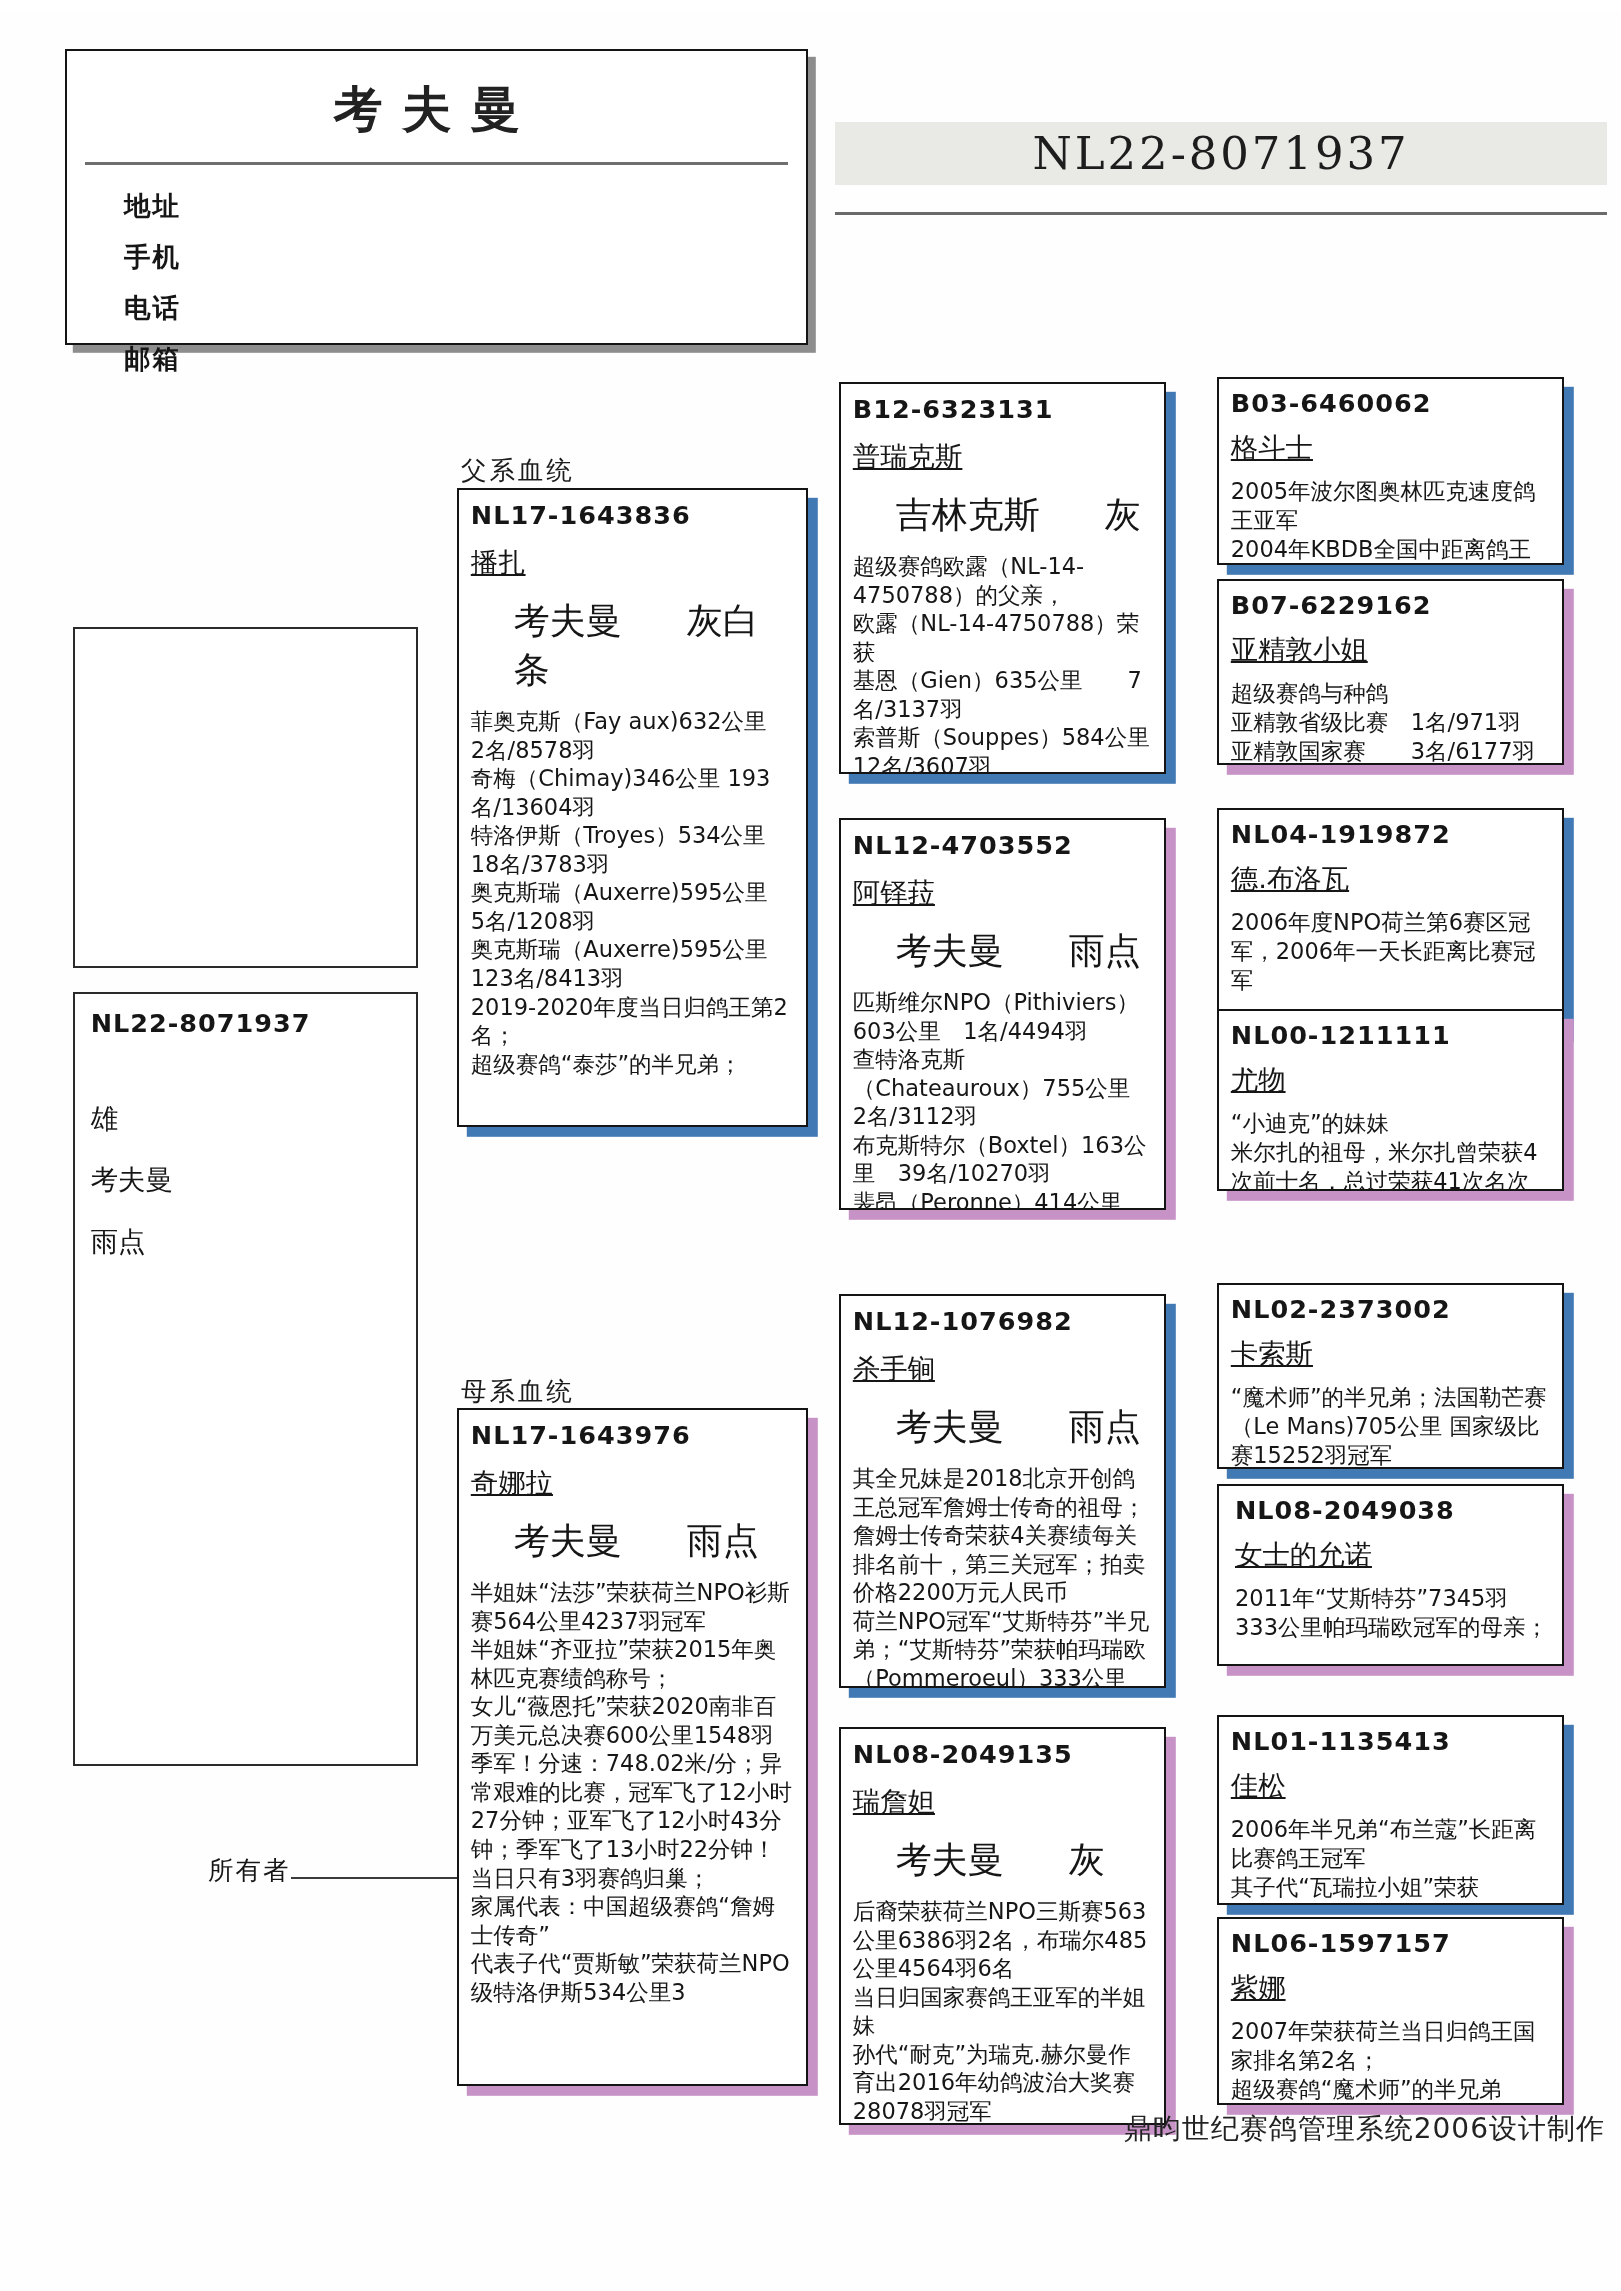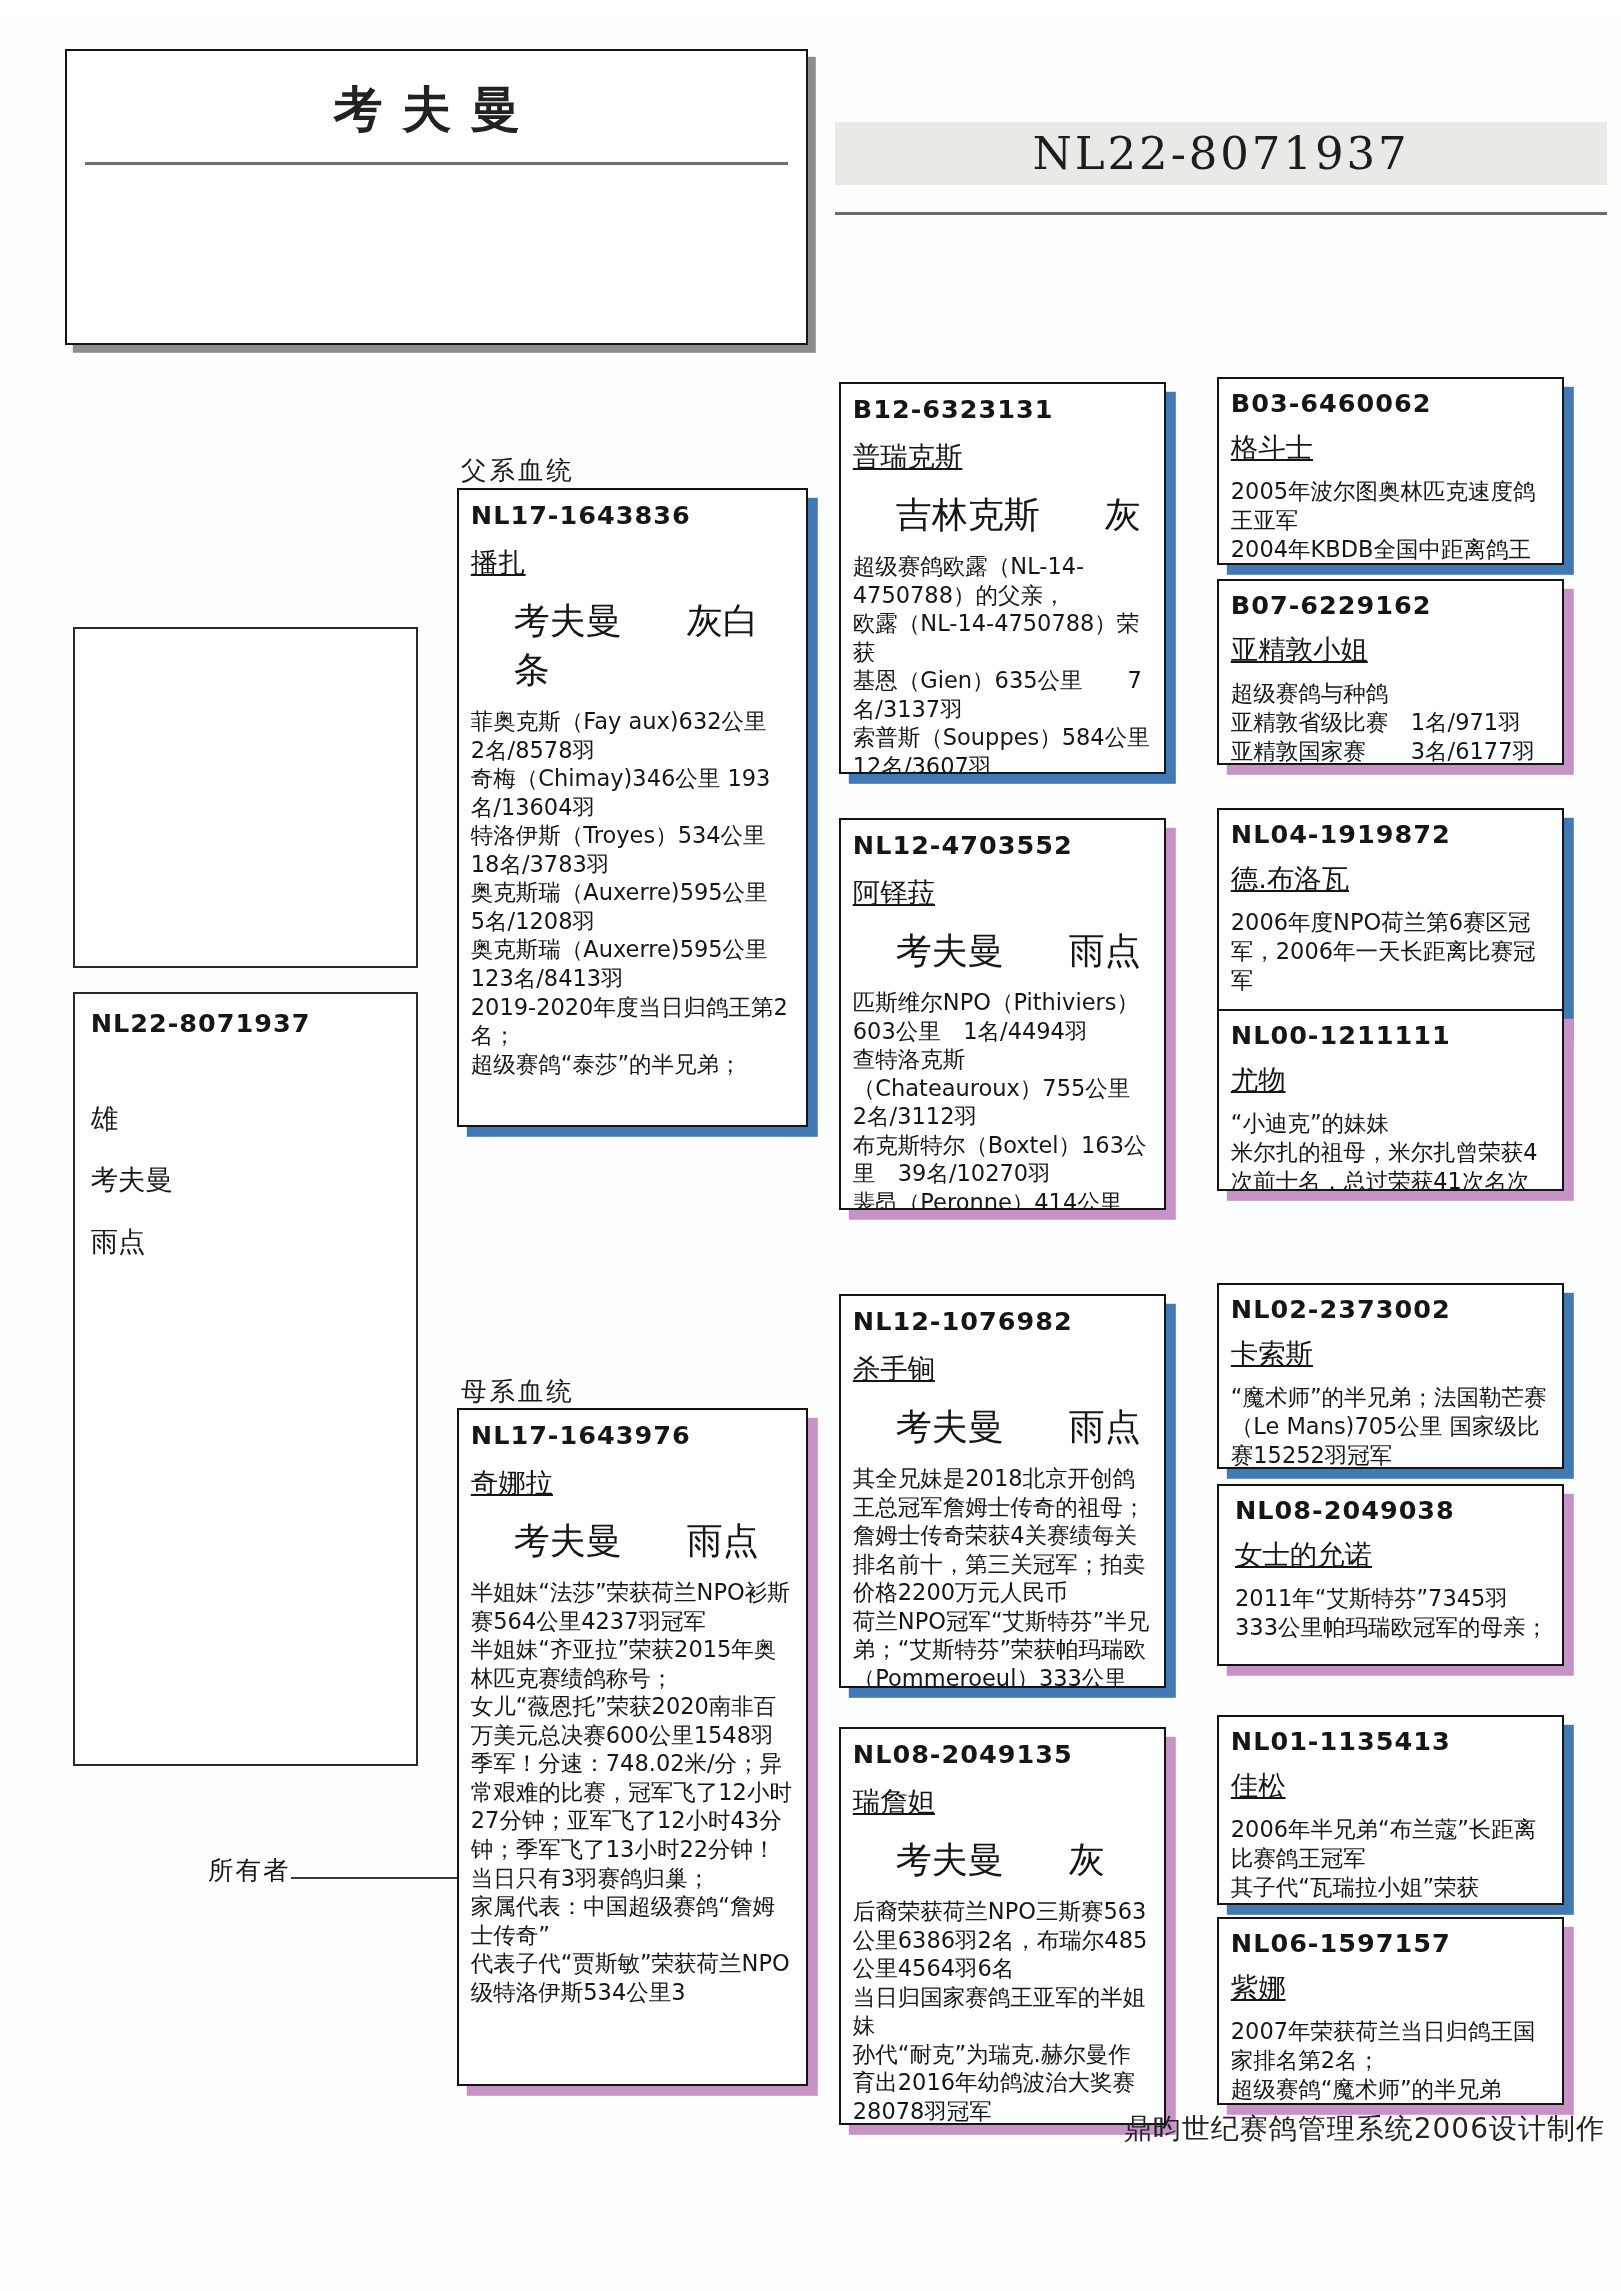--- a/index.html
+++ b/index.html
@@ -80,20 +80,26 @@
   }
 </style>
 </head>
 <body>
 
 <div id="canvas">
 
   <div class="header-box">
     <div class="breeder-title">考夫曼</div>
     <div class="header-divider"></div>
+    <div class="contact-fields">
+      <div class="contact-field">地址</div>
+      <div class="contact-field">手机</div>
+      <div class="contact-field">电话</div>
+      <div class="contact-field">邮箱</div>
+    </div>
   </div>
 
   <div class="ring-banner">NL22-8071937</div>
   <div class="banner-rule"></div>
 
   <div class="line-label" style="left:461px; top:441px;">父系血统</div>
   <div class="line-label" style="left:461px; top:1362px;">母系血统</div>
 
   <div class="ancestor-empty-box"></div>
 

